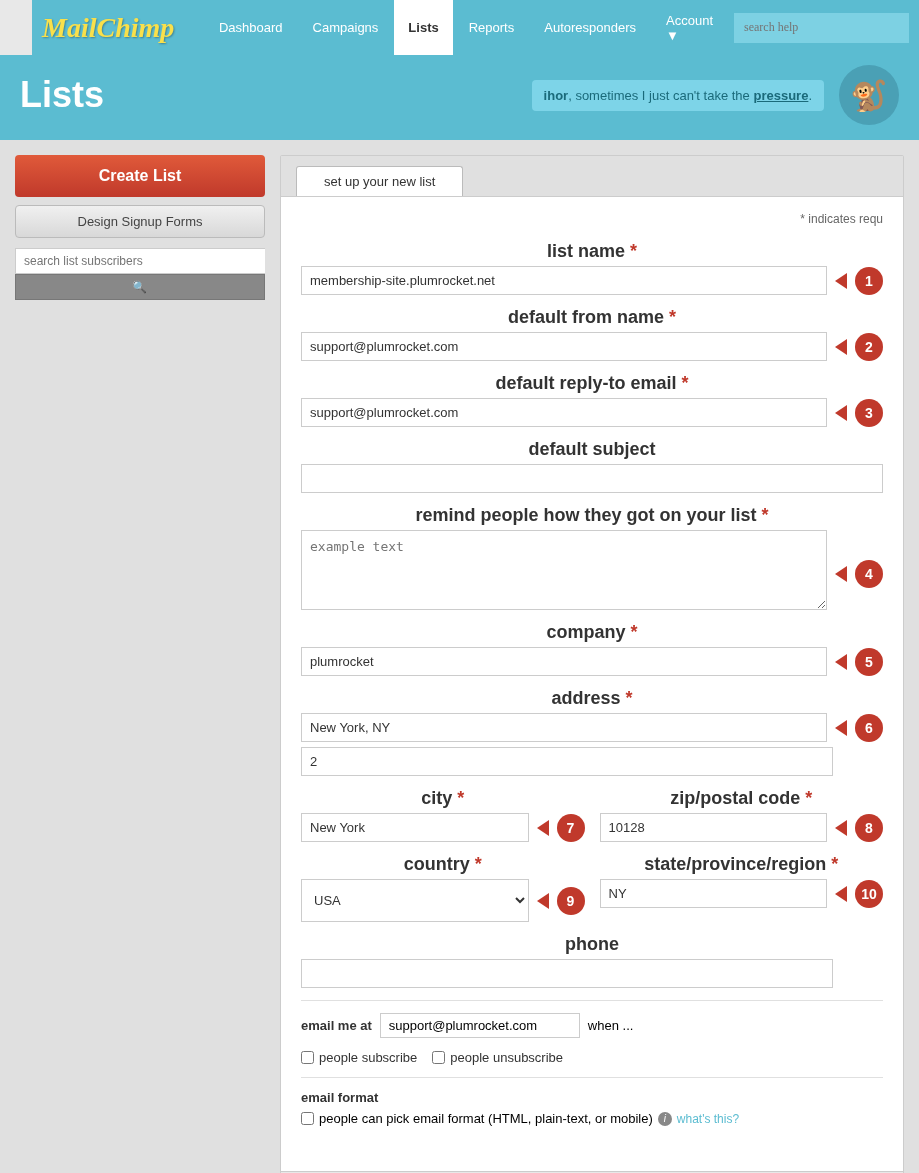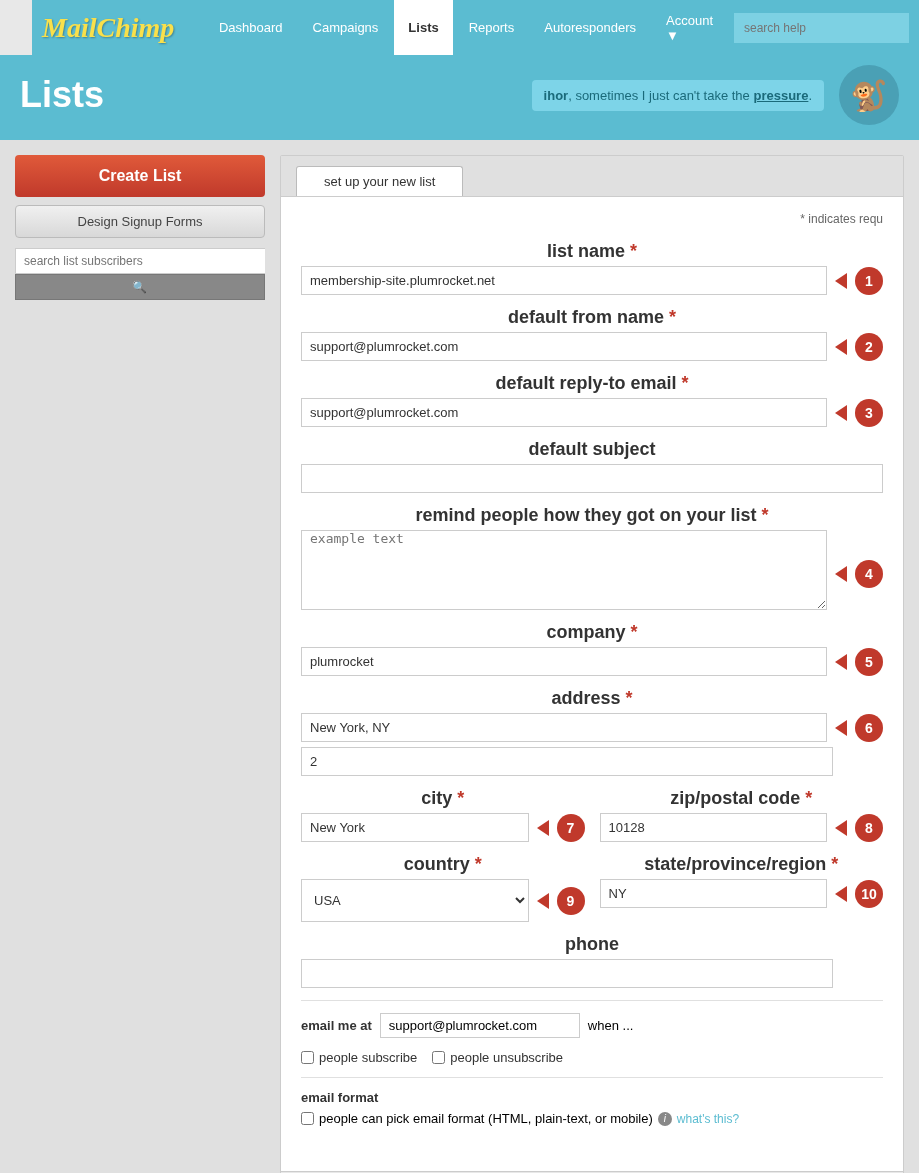--- a/index.html
+++ b/index.html
@@ -52,20 +52,21 @@
     }
     .search-help {
       background: #7dd1e3;
       border: none;
       color: white;
       padding: 5px 10px;
       font-size: 12px;
       height: 30px;
       cursor: pointer;
       margin-left: 5px;
+      font-family: Liberation Serif, serif;
     }
 
     
     .title-bar {
       background: #5bbcd1;
       padding: 10px 20px 15px 20px;
       display: flex;
       align-items: center;
       justify-content: space-between;
       min-height: 70px;
@@ -213,21 +214,21 @@
       width: 100%;
       border: 1px solid #ccc;
       padding: 6px 8px;
       font-size: 13px;
       background: white;
       color: #333;
     }
     .form-textarea {
       width: 100%;
       border: 1px solid #ccc;
-      padding: 0 8px;
+      padding: 8px 8px;
       font-size: 13px;
       background: white;
       color: #999;
       height: 80px;
       resize: vertical;
     }
 
     .two-col {
       display: flex;
       gap: 15px;

